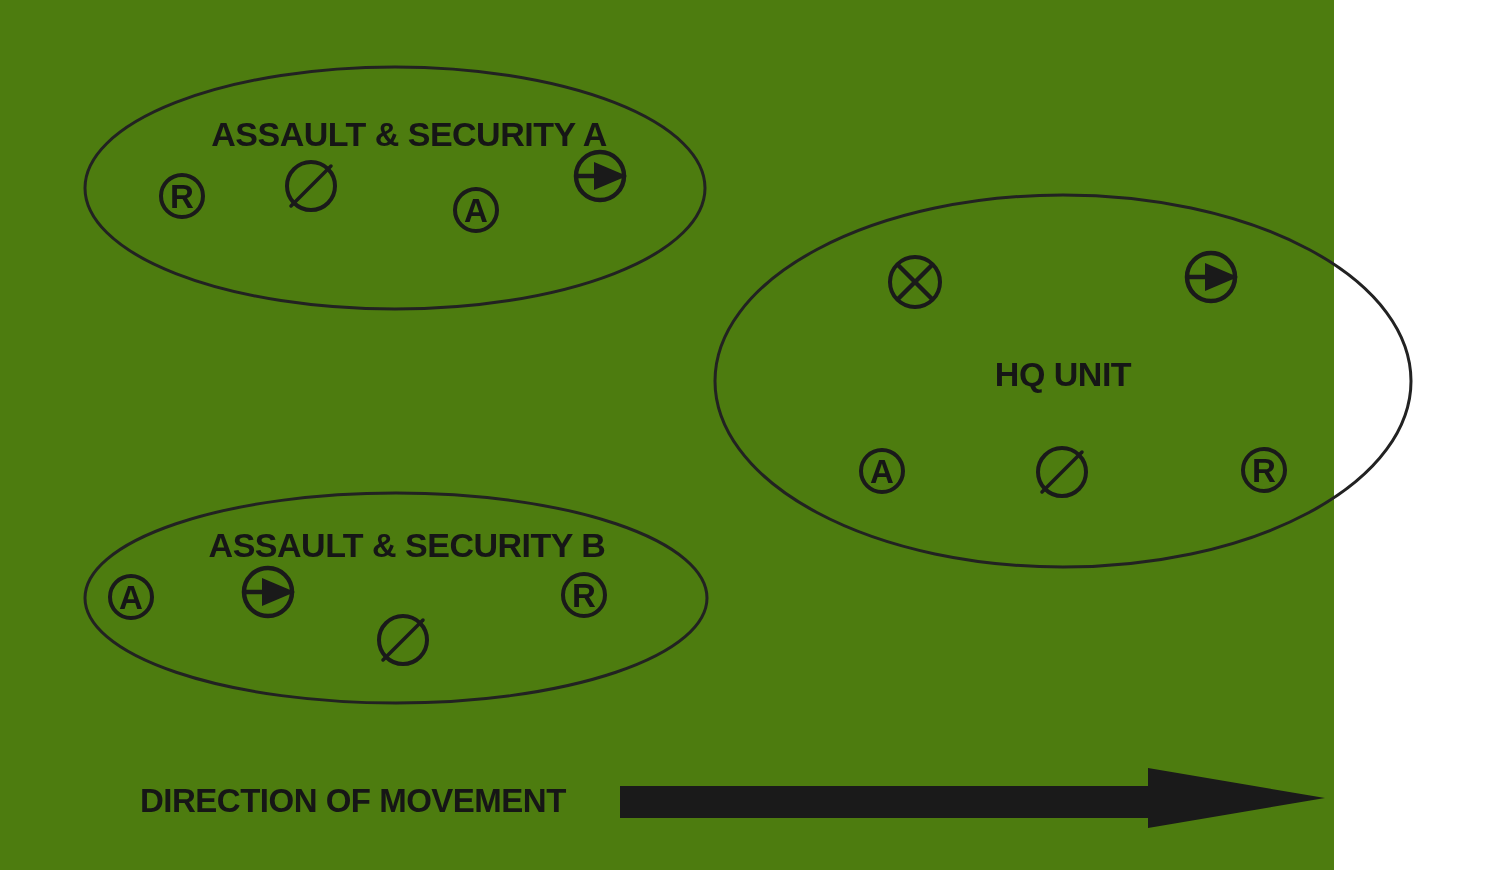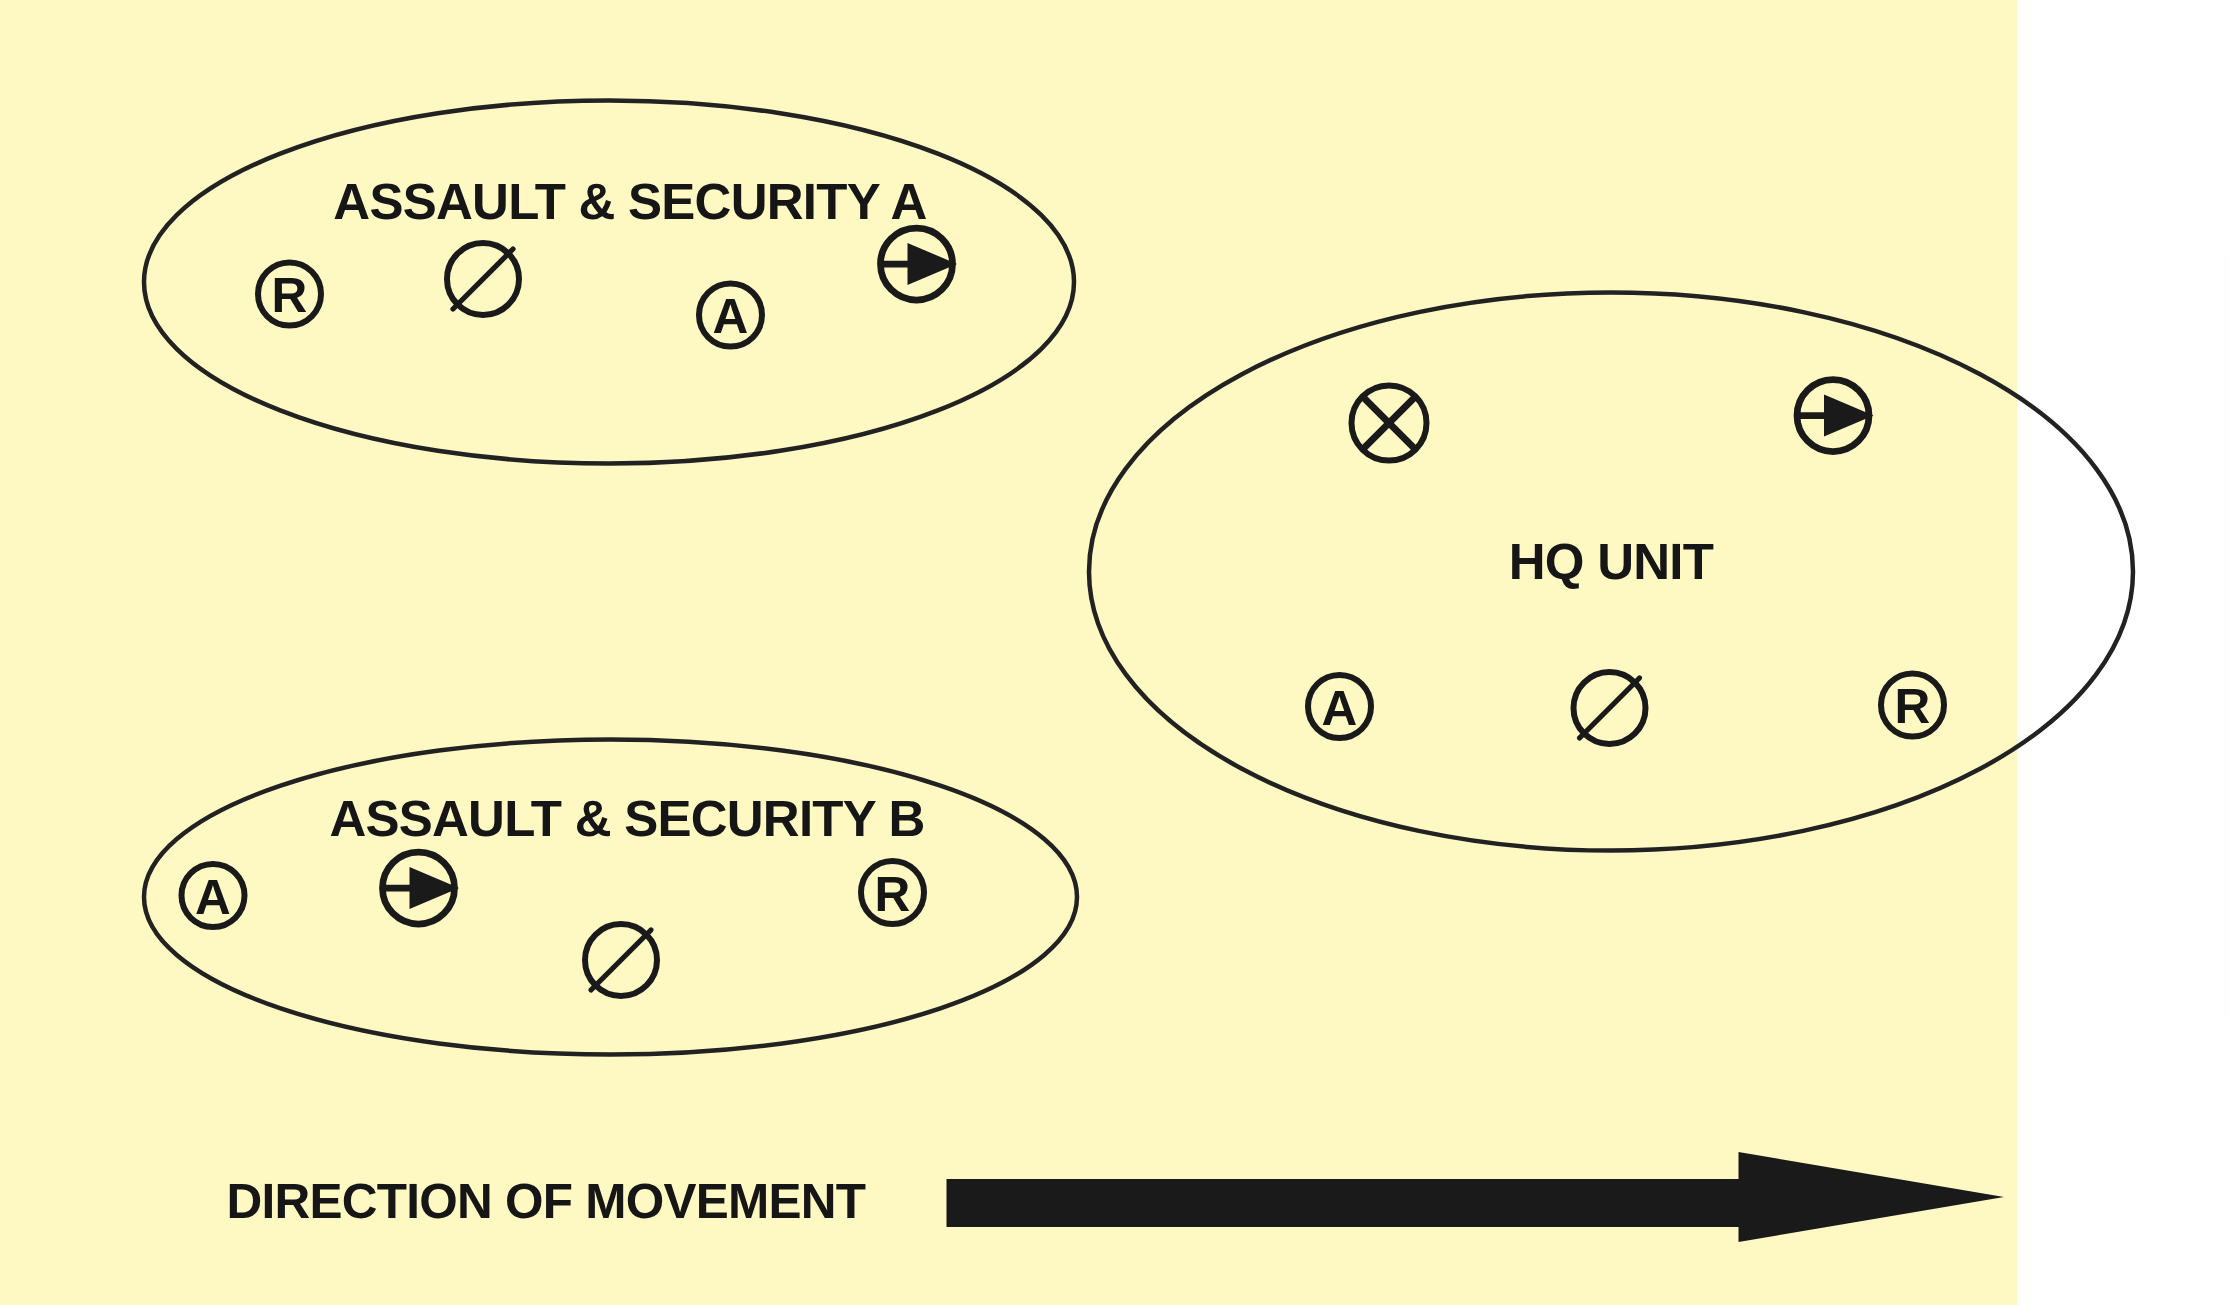--- a/index.html
+++ b/index.html
@@ -10,22 +10,21 @@
   body {
     width: 1485px;
     height: 870px;
     overflow: hidden;
     font-family: "Liberation Sans", sans-serif;
   }
   .stage {
     position: relative;
     width: 1334px;
     height: 870px;
-    background: #fef9c3;
-    padding-left: 11px;
+    background: #4d7c0f;
   }
   svg { display: block; }
   svg text {
     font-family: "Liberation Sans", sans-serif;
     font-weight: bold;
     fill: #161616;
   }
   .group-title   { font-size: 34px; letter-spacing: -0.5px; }
   .symbol-letter { font-size: 33px; text-anchor: middle; }
   .movement-label{ font-size: 33px; letter-spacing: -0.5px; }

